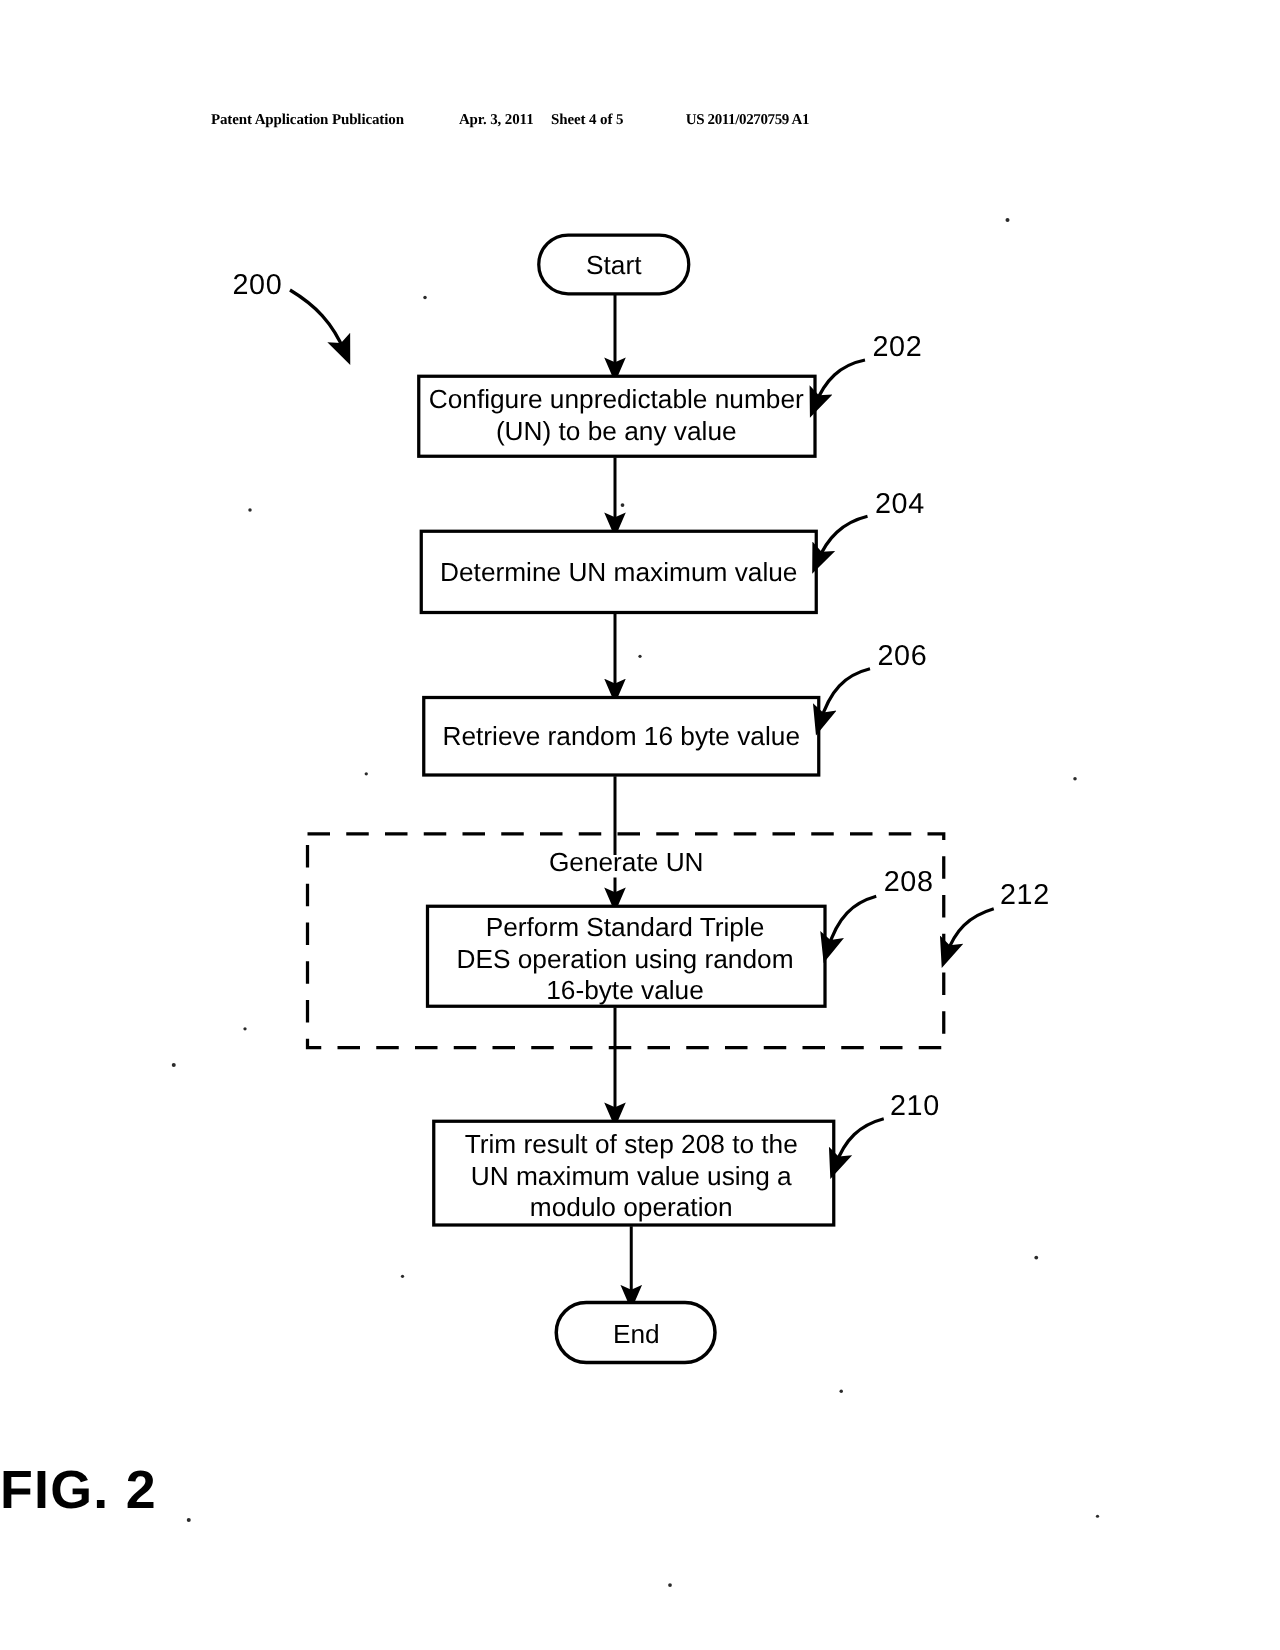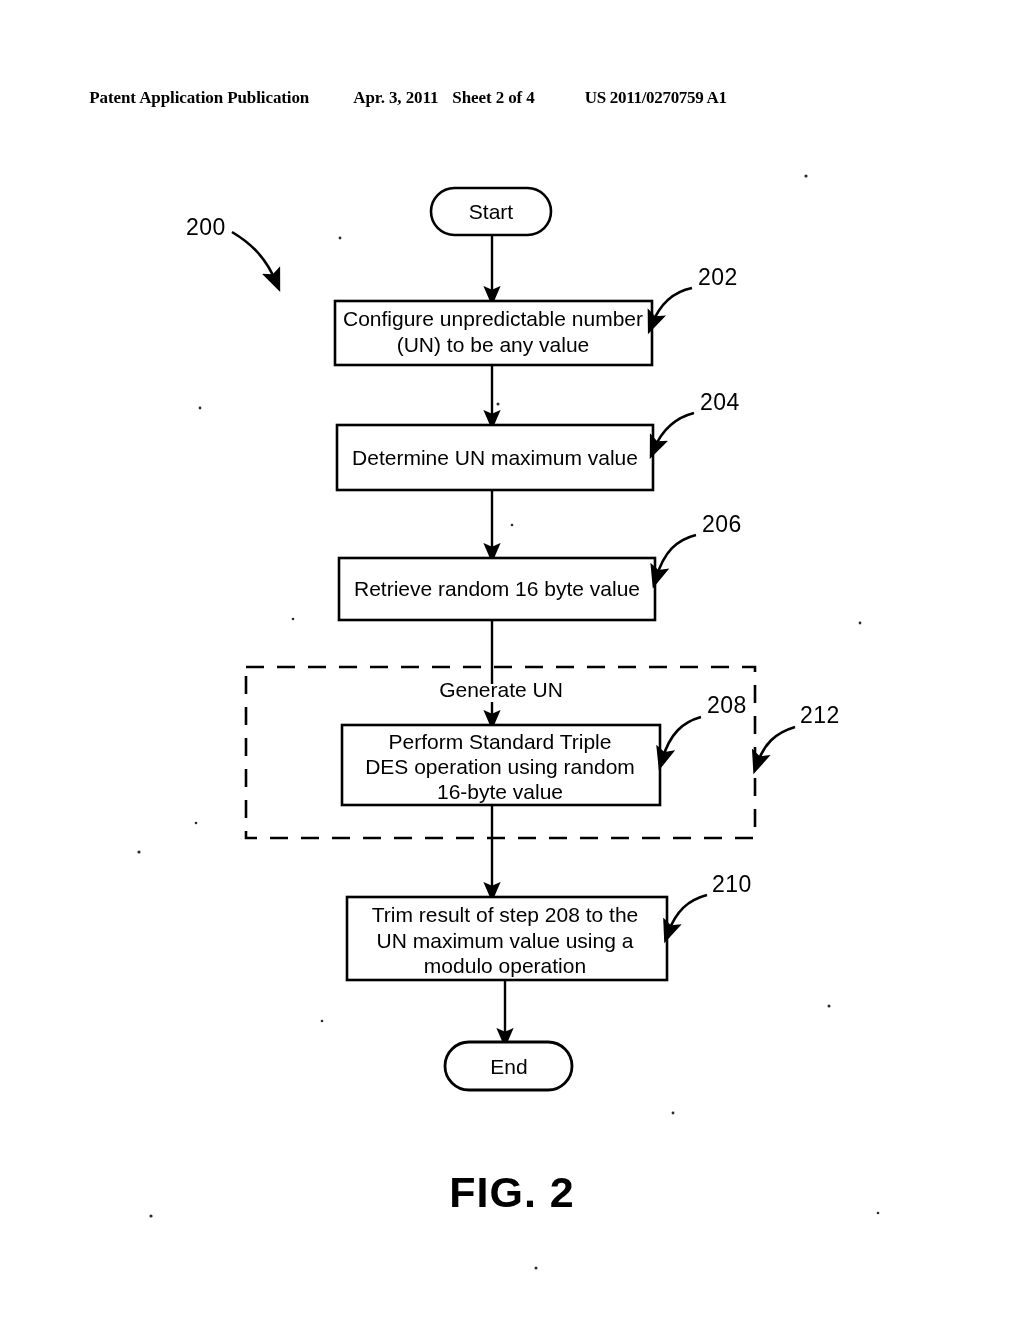--- a/index.html
+++ b/index.html
@@ -21,21 +21,21 @@
   .page-header {
     position: absolute;
     top: 88px;
     left: 0;
     width: 816px;
     display: flex;
     justify-content: center;
     align-items: baseline;
     font-family: "Liberation Serif", serif;
     font-weight: bold;
-    font-size: 17px;
+    font-size: 12px;
     letter-spacing: -0.1px;
     white-space: nowrap;
   }
   .page-header .hdr-pub { margin-right: 44px; }
   .page-header .hdr-date { margin-right: 14px; }
   .page-header .hdr-sheet { margin-right: 50px; }
   .page-header .hdr-patno { letter-spacing: -0.3px; font-family: Liberation Serif, serif; }
 
   
   .figure-canvas {
@@ -45,21 +45,20 @@
     width: 1024px;
     height: 1320px;
   }
 
   
   .fig-caption {
     position: absolute;
     top: 1168px;
     left: 0;
     width: 1024px;
-    text-align: center;
     font-family: "Liberation Sans", sans-serif;
     font-weight: bold;
     font-size: 43px;
     letter-spacing: 1px;
   }
 
   
   svg text {
     font-family: "Liberation Sans", sans-serif;
     fill: #000000;
@@ -78,21 +77,21 @@
     font-size: 21px;
   }
   .speck { fill: #2b2b2b; }
 </style>
 </head>
 <body>
 
 <div class="page-header">
   <span class="hdr-pub">Patent Application Publication</span>
   <span class="hdr-date">Apr. 3, 2011</span>
-  <span class="hdr-sheet">Sheet 2 of 4</span>
+  <span class="hdr-sheet">Sheet 4 of 5</span>
   <span class="hdr-patno">US 2011/0270759 A1</span>
 </div>
 
 <svg class="figure-canvas" viewBox="0 0 1024 1320">
 
   <defs>
     <marker id="arrowhead" markerWidth="9" markerHeight="9" refX="4.2" refY="4" orient="auto">
       <path d="M0,0.4 L8.4,4 L0,7.6 L1.6,4 Z" fill="#000000"></path>
     </marker>
     <marker id="arrowhead-thin" markerWidth="10" markerHeight="10" refX="5" refY="4.4" orient="auto">

